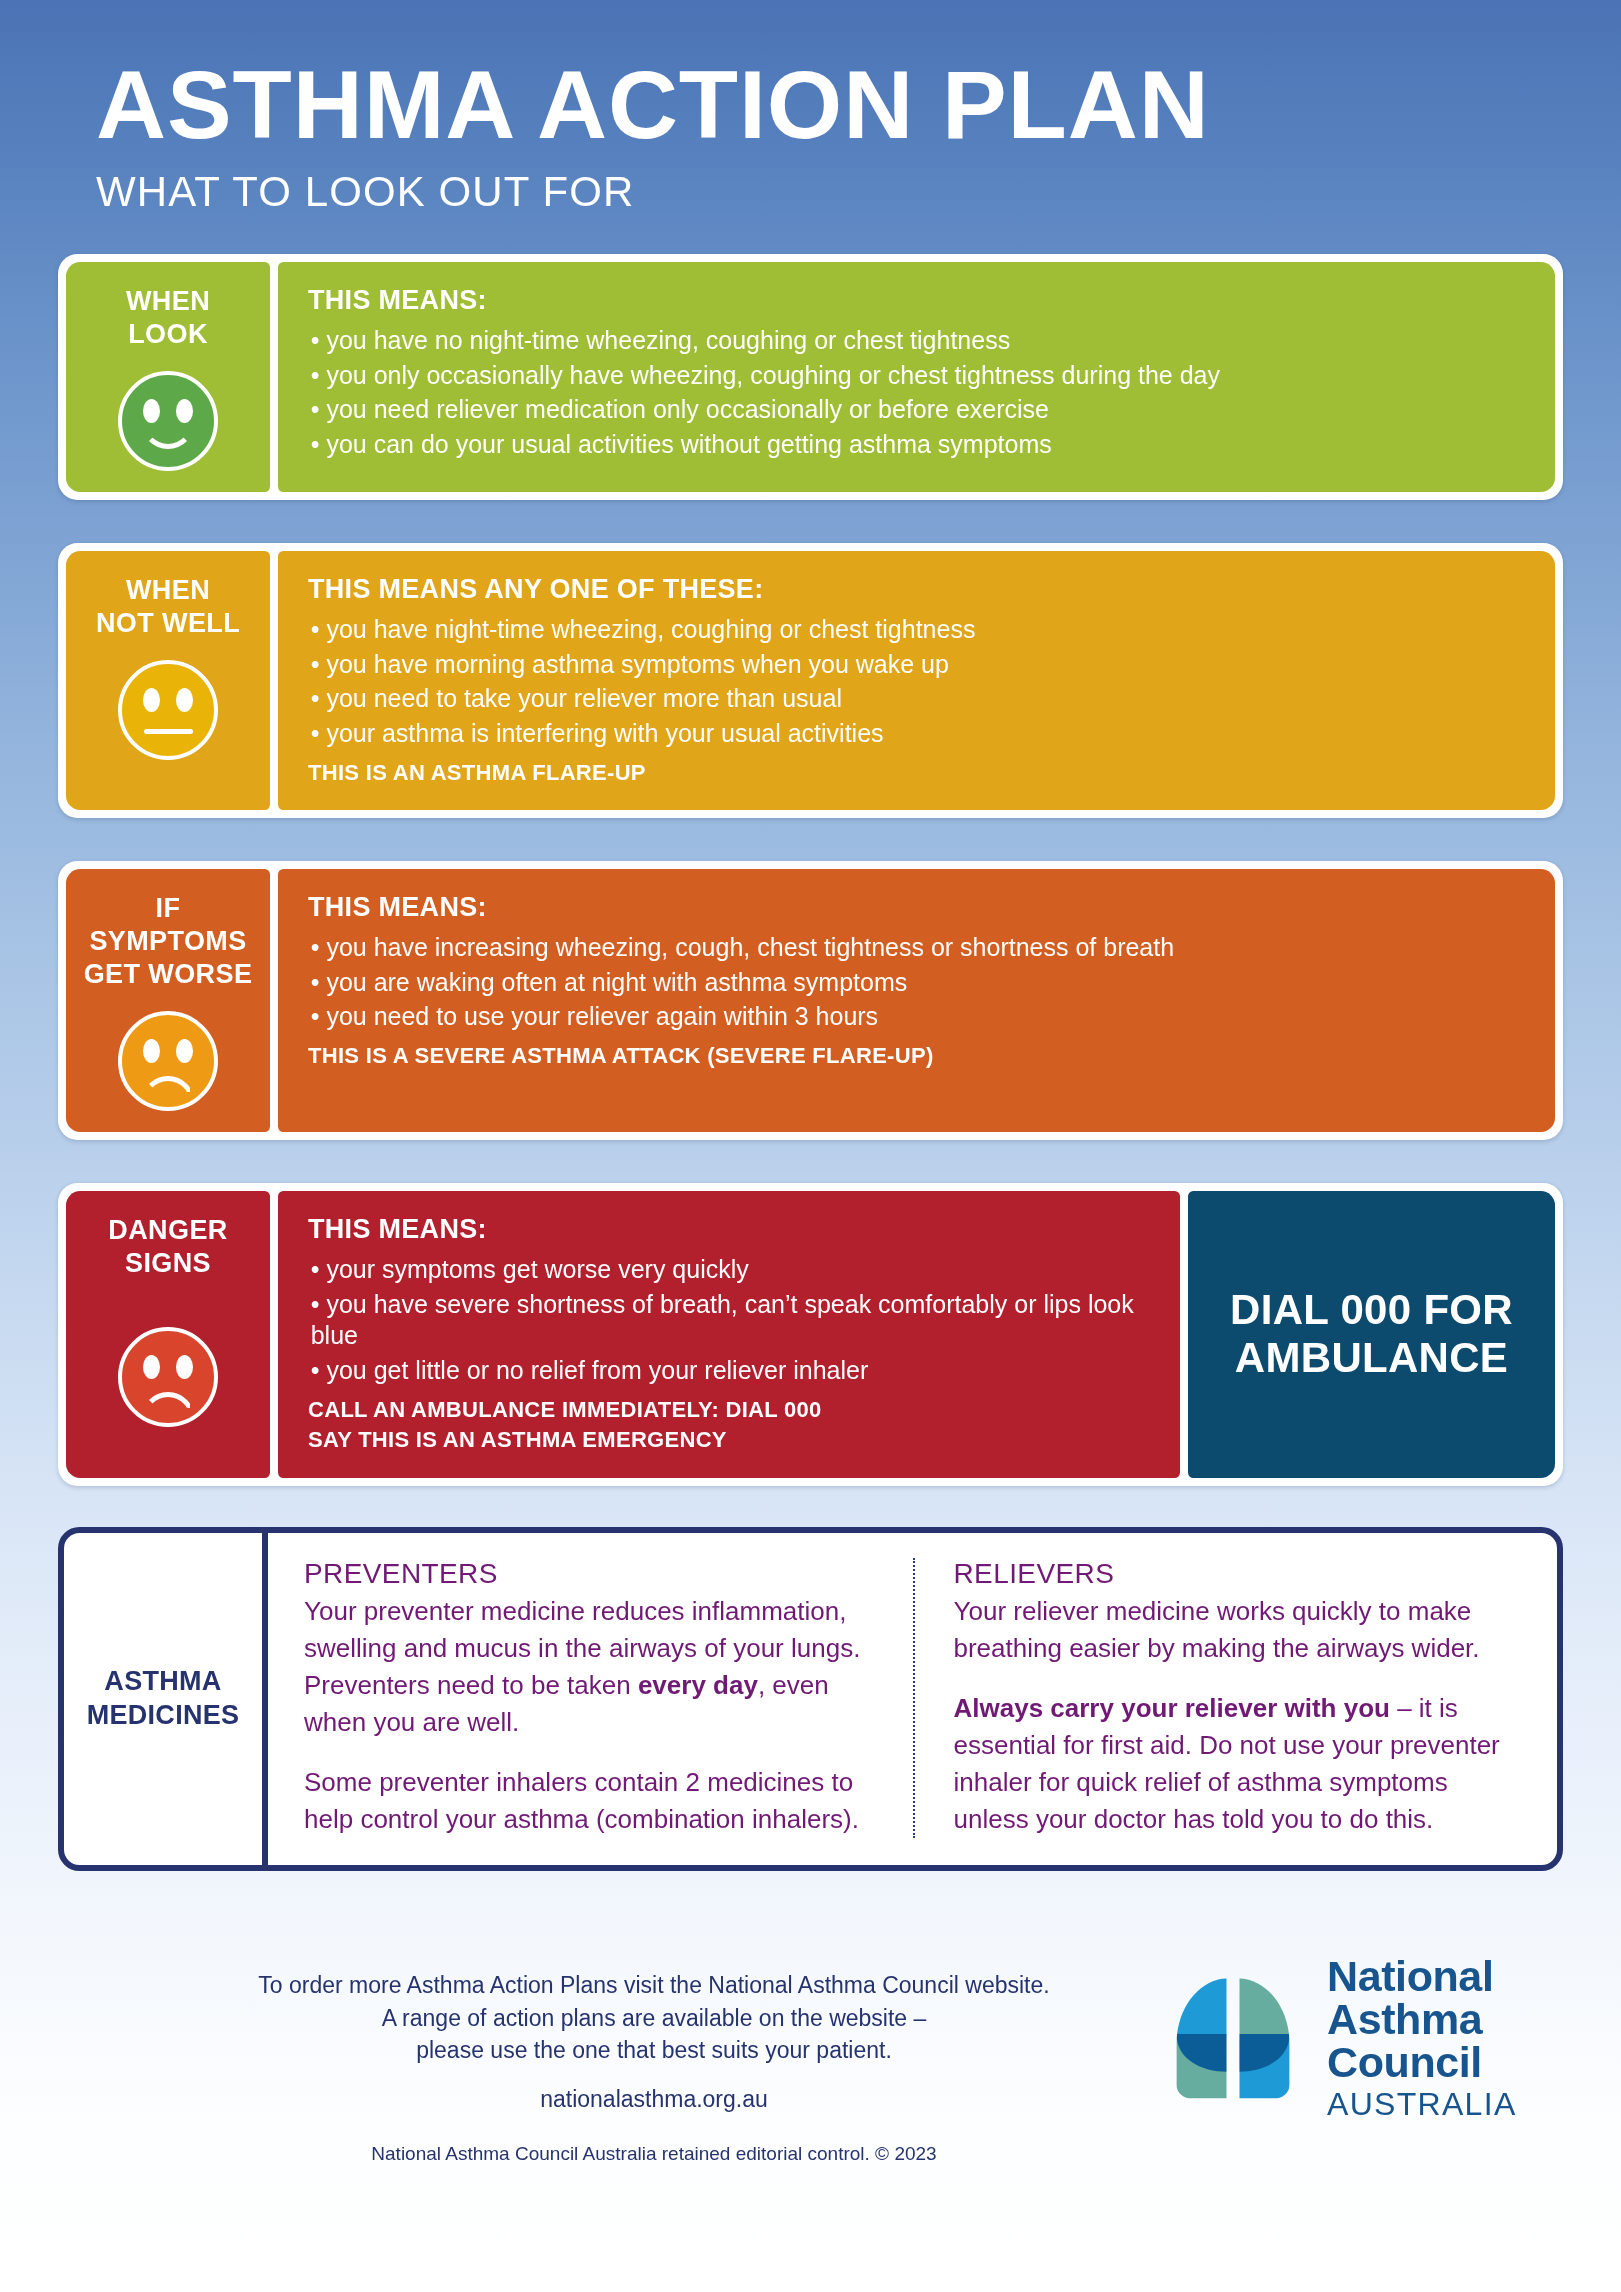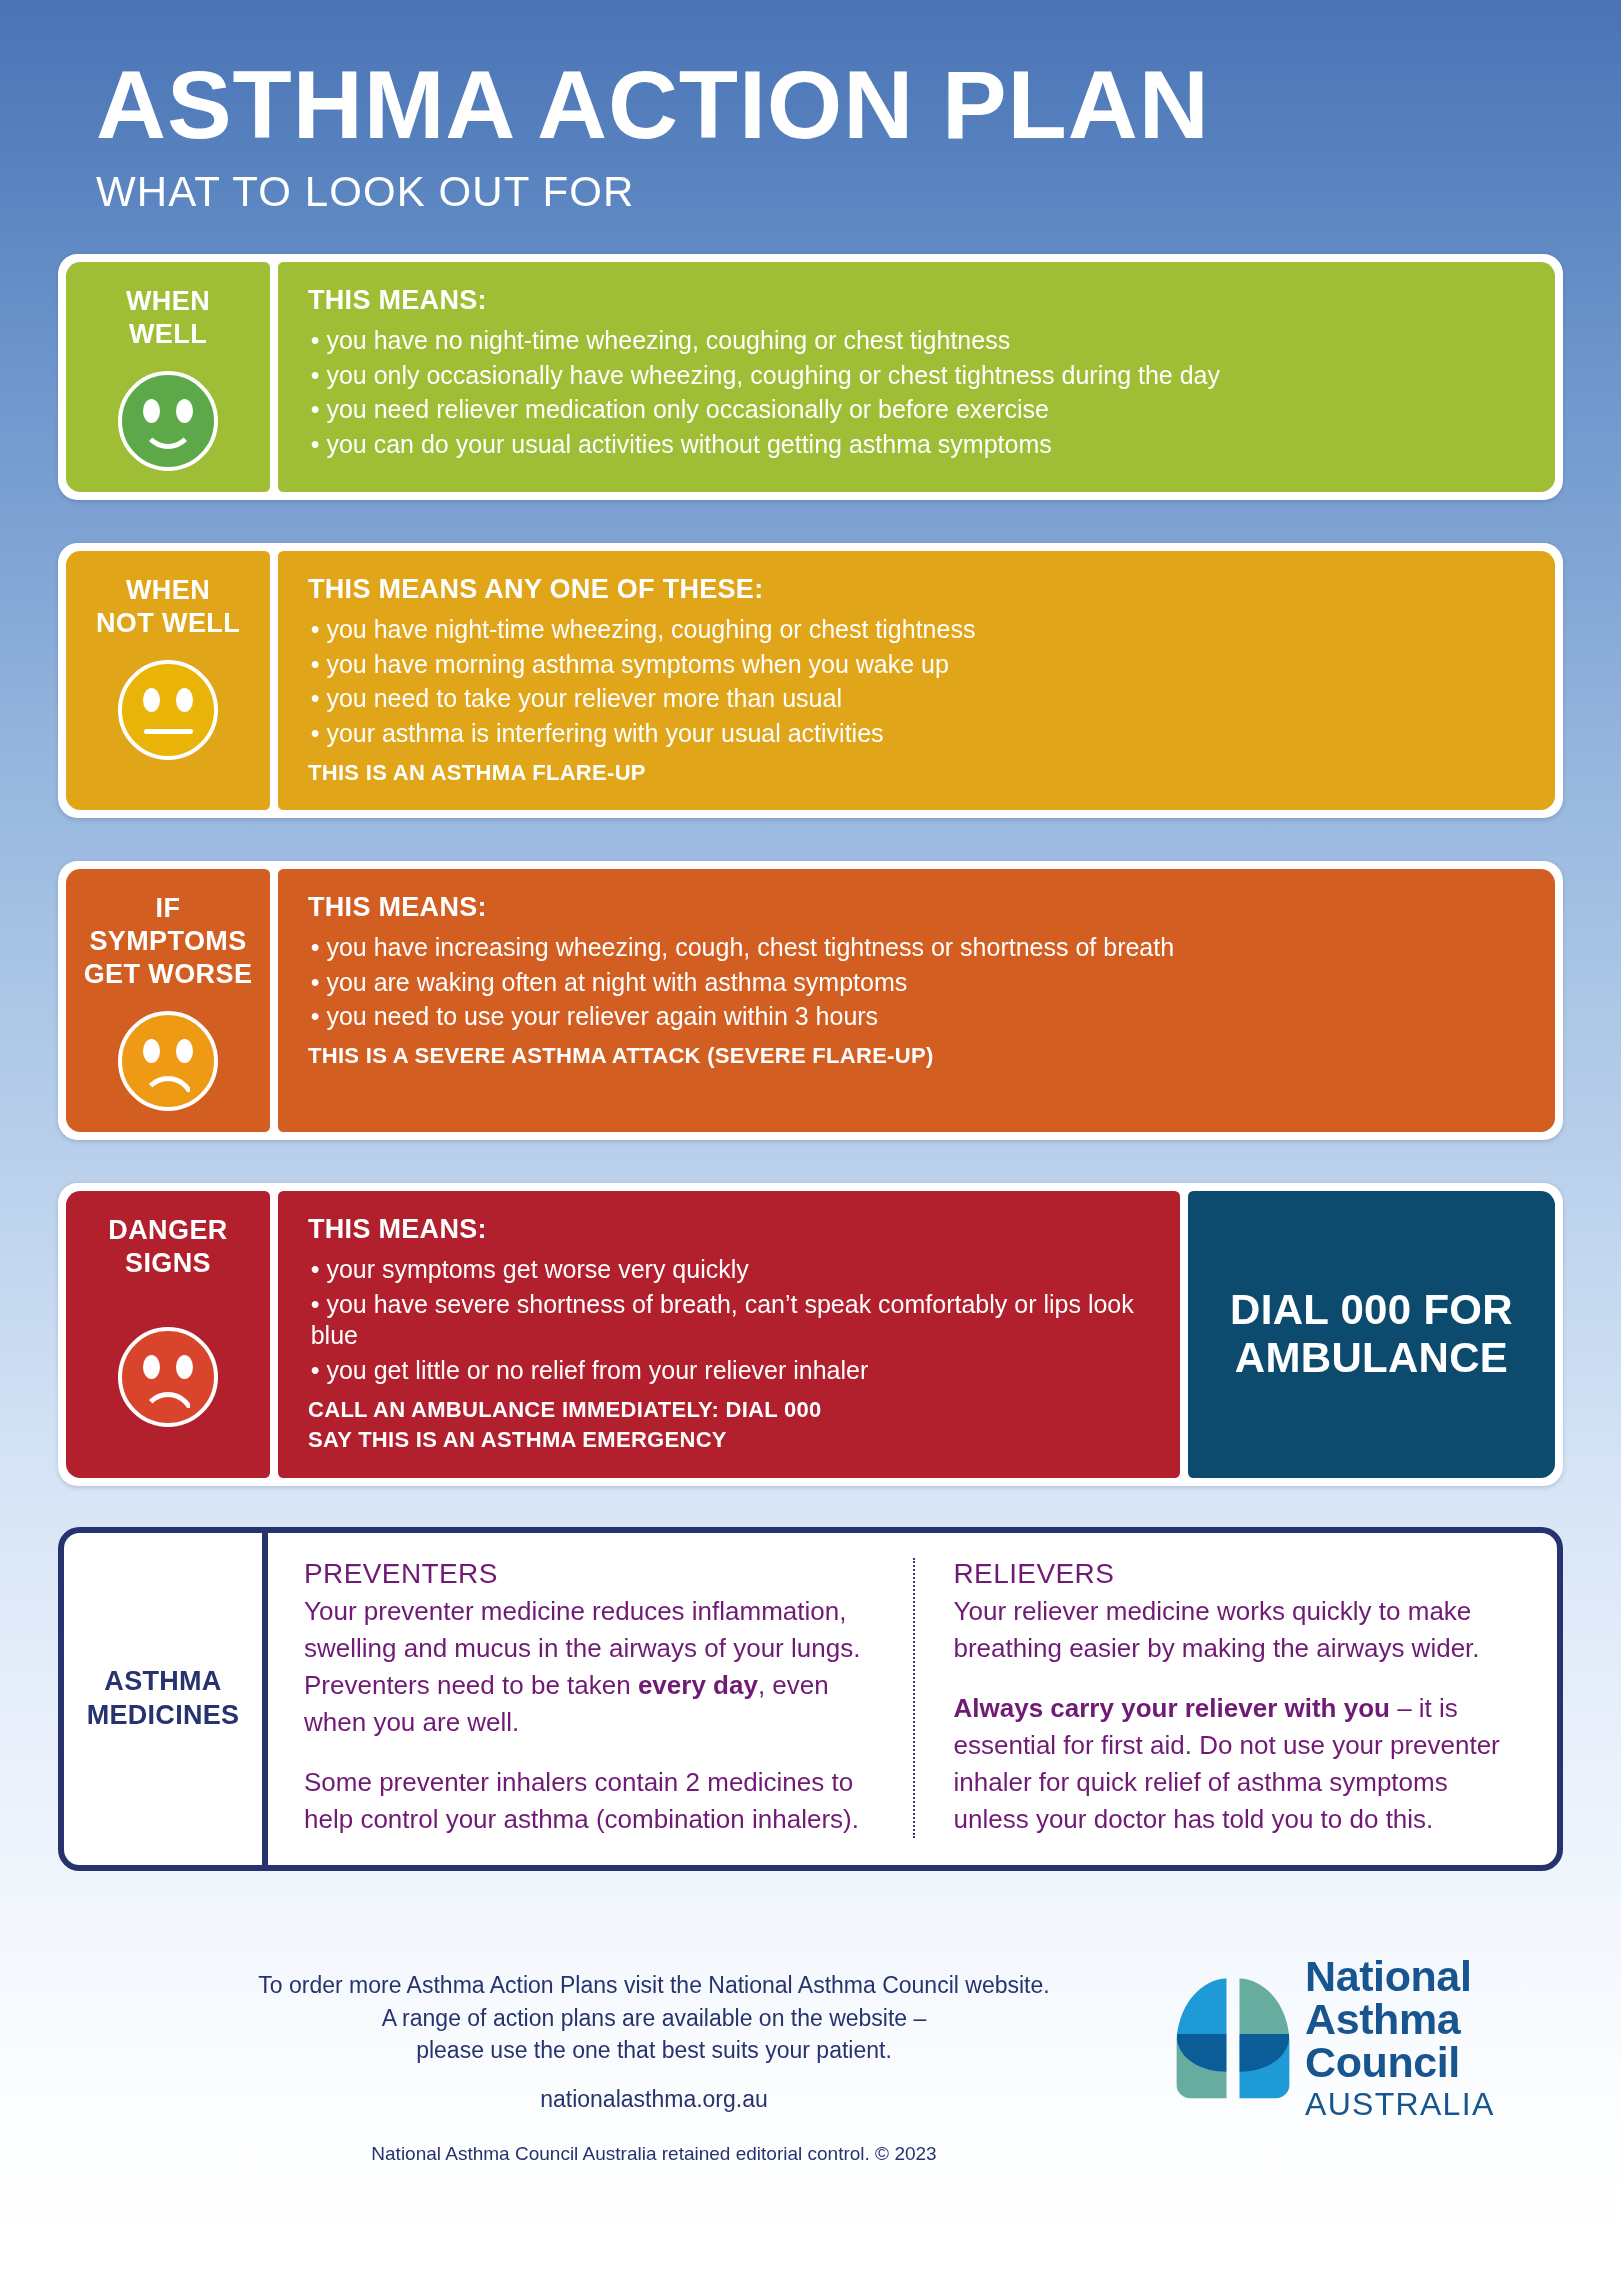--- a/index.html
+++ b/index.html
@@ -298,21 +298,21 @@
   }
   .footer-copy {
     font-size: 19px;
     margin-top: 27px;
   }
 
   .logo {
     flex: 0 0 376px;
     display: flex;
     align-items: center;
-    gap: 10px;
+    gap: 32px;
     padding-top: 7.2px;
   }
 
   .logo-mark { width: 124px; height: 133px; flex: 0 0 124px; }
 
   .logo-words {
     color: #18558f;
     line-height: 1.0;
   }
   .logo-words .w {
@@ -337,21 +337,21 @@
   <div class="header">
     <div class="title">ASTHMA ACTION PLAN</div>
     <div class="subtitle">WHAT TO LOOK OUT FOR</div>
   </div>
 
   <div class="panel-frame p-green">
     <div class="panel-inner">
       <div class="panel-label">
         <div class="label-text">
           <span>WHEN</span><br>
-          <span>WELL</span>
+          <span>LOOK</span>
         </div>
         <div class="face">
           <span class="eye left"></span>
           <span class="eye right"></span>
           <span class="mouth-smile"></span>
         </div>
       </div>
       <div class="panel-body">
         <div class="means-head">THIS MEANS:</div>
         <div class="bullet">you have no night-time wheezing, coughing or chest tightness</div>

